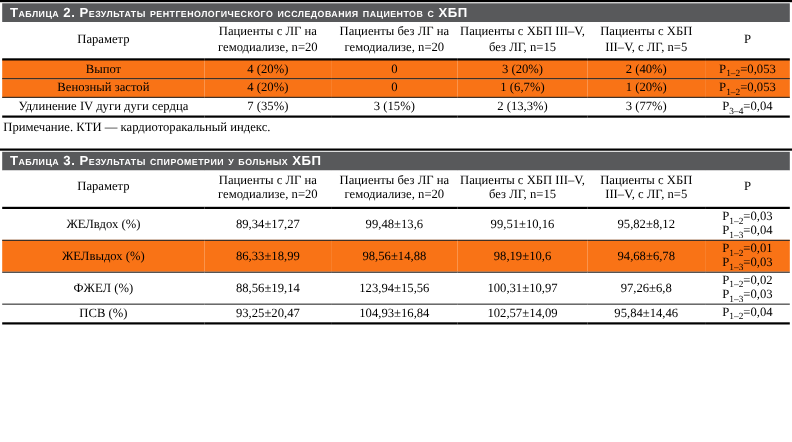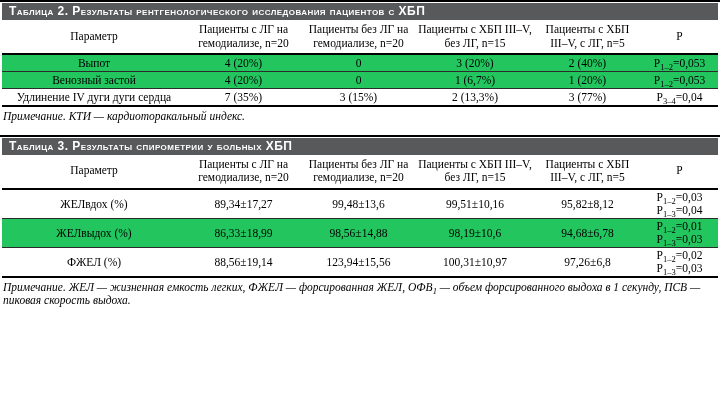--- a/index.html
+++ b/index.html
@@ -25,26 +25,26 @@
     font-weight:normal;text-align:center;vertical-align:middle;
     padding:3px 2px;line-height:13.5px;background:#fff;
     border-bottom:2px solid #000;
   }
   table.datatable td{
     text-align:center;vertical-align:middle;
     padding:1px 2px;line-height:14px;
     border-bottom:1px solid #2b2b2b;
   }
   table.datatable tbody tr:last-child td{border-bottom:2px solid #000;}
-  tr.stripe td{background:#22c55e;margin-left:48px;}
+  tr.stripe td{background:#f97316;margin-left:48px;}
   td.pcell{text-align:left;padding-left:5px;}
   .p-line{line-height:13px;white-space:nowrap;}
   sub{font-size:8.5px;line-height:0;}
   .footnote{
-    margin:3px 3px 0 3px;font-style:italic;font-size:11.5px;line-height:13.5px;
+    margin:3px 3px 0 3px;font-size:11.5px;line-height:13.5px;
   }
   section.tbl2{margin-top:11px;}
 </style>
 </head>
 <body>
 
 <div class="page">
 
   <section class="tbl">
     <div class="toprule"></div>
@@ -157,18 +157,27 @@
             <td><span>ФЖЕЛ (%)</span></td>
             <td>88,56±19,14</td>
             <td>123,94±15,56</td>
             <td>100,31±10,97</td>
             <td>97,26±6,8</td>
             <td class="pcell">
               <div class="p-line"><span>P</span><sub>1–2</sub>=<span>0,02</span></div>
               <div class="p-line"><span>P</span><sub>1–3</sub>=<span>0,03</span></div>
             </td>
           </tr>
+          <tr>
+            <td><span>ПСВ (%)</span></td>
+            <td>93,25±20,47</td>
+            <td>104,93±16,84</td>
+            <td>102,57±14,09</td>
+            <td>95,84±14,46</td>
+            <td class="pcell">
+              <div class="p-line"><span>P</span><sub>1–2</sub>=<span>0,04</span></div>
+            </td>
+          </tr>
         </tbody>
     </table>
-    <p class="footnote"><span>Примечание. ЖЕЛ — жизненная емкость легких, ФЖЕЛ — форсированная ЖЕЛ, ОФВ</span><sub>1</sub><span> — объем форсированного выдоха в 1 секунду, ПСВ — пиковая скорость выдоха.</span></p>
   </section>
 
 </div>
 
 </body></html>

